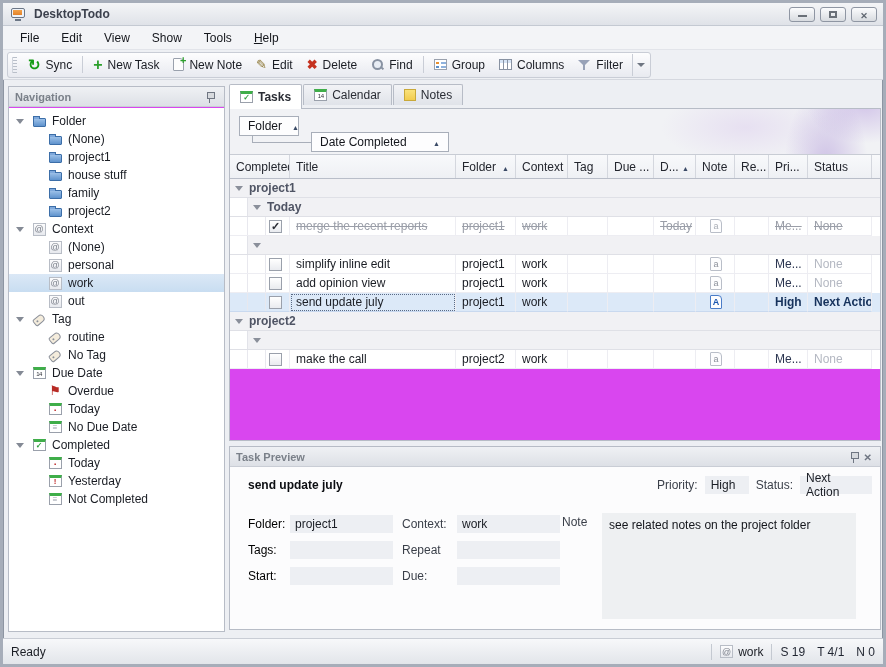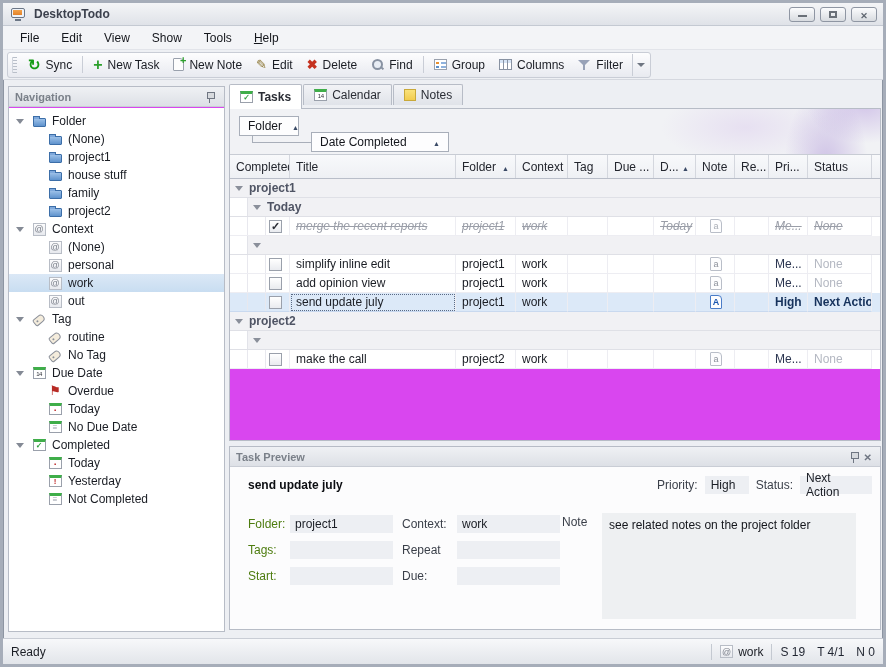--- a/index.html
+++ b/index.html
@@ -124,42 +124,42 @@
   .trow.group { background:#f1f1f4; border-bottom:1px solid #dfe0e6; color:#4f5464; font-weight:bold; align-items:center; }
   .garrow { width:10px; margin-right:4px; display:flex; }
   .garrow::after { content:""; border:4px solid transparent; border-top:5px solid #8a8f9a; margin-top:4px; }
   .g0 .garrow { margin-left:5px; }
   .g1 .gut0 { width:18px; height:100%; background:#fff; border-right:1px solid #e2e3e9; margin-right:5px; }
   .gut { width:18px; height:100%; border-right:1px solid #e8e8ee; flex:none; }
   .cbwrap { display:flex; align-items:center; height:100%; }
   .cb { width:13px; height:13px; border:1px solid #9aa0ab; background:linear-gradient(#ffffff,#e9ebef); margin-left:3px; display:flex; align-items:center; justify-content:center; }
   .cb.checked::after { content:"\2713"; font-size:11px; font-weight:bold; color:#2a2d35; }
   .trow .c-completed { display:flex; padding:0 !important; }
-  .trow.done .txt { color:#9a9ea8; font-style:italic; text-decoration:line-through; }
+  .trow.done .txt { color:#9a9ea8; text-decoration:line-through; }
   .trow.sel { background:#dce9f8; }
   .trow.sel .cell { border-bottom-color:#c9d9ef; }
   .trow.sel .c-title { outline:1px dotted #5a6a85; outline-offset:-2px; }
   .pri-txt { color:#2b3550; }
   .muted { color:#b4b8c2; }
   .trow.sel .pri-txt, .trow.sel .stat-txt { color:#16325c; font-weight:bold; }
   .note-ic { display:inline-flex; align-items:center; justify-content:center; width:12px; height:14px; margin-top:2px; background:#fdfdfe; border:1px solid #b9bec8; border-radius:1px 4px 1px 1px; font-size:9px; color:#8a8f99; }
   .trow.sel .note-ic { border-color:#4a7cc8; color:#1a56b0; font-weight:bold; }
   .trow.done .note-ic { color:#a8acb5; }
   .c-note { display:flex; justify-content:center; }
 
   
   .preview { left:226px; top:443px; width:652px; height:184px; background:#fcfcfd; }
   .pv-title { position:absolute; left:18px; top:31px; font-weight:bold; color:#0c0e12; }
   .pv-right { position:absolute; top:29px; right:8px; display:flex; align-items:center; gap:7px; }
   .pv-lbl { color:#3a3f49; }
   .pv-box { background:#edeff3; height:18px; display:flex; align-items:center; padding:0 6px; }
   .bx-pri { width:44px; } .bx-stat { width:72px; }
   .fields { position:absolute; left:18px; top:68px; }
   .frow { display:flex; align-items:center; height:18px; margin-bottom:8px; }
-  .flbl1 { width:42px; color:#4d7c0f; } .flbl2 { width:55px; margin-left:9px; color:#3a3f49; }
+  .flbl1 { width:42px; color:#000000; } .flbl2 { width:55px; margin-left:9px; color:#3a3f49; }
   .fbox { width:103px; height:18px; background:#edeff3; display:flex; align-items:center; padding:0 5px; }
   .note-lbl { position:absolute; left:332px; top:68px; color:#3a3f49; }
   .note-box { position:absolute; left:372px; top:66px; width:254px; height:106px; background:#eef0f2; padding:5px 7px; color:#14161c; }
 
   
   .statusbar { position:absolute; left:0; right:0; bottom:0; height:26px; background:linear-gradient(#f7f8fa,#e2e5ea); border-top:1px solid #c9cdd5; display:flex; align-items:center; padding:0 8px; }
   .statusbar .sp { flex:1; }
   .ssep { width:1px; height:16px; background:#c4c9d1; margin:0 8px; }
   .sctx { display:flex; align-items:center; gap:5px; }
   .scount { display:flex; gap:12px; color:#1f2430; }

